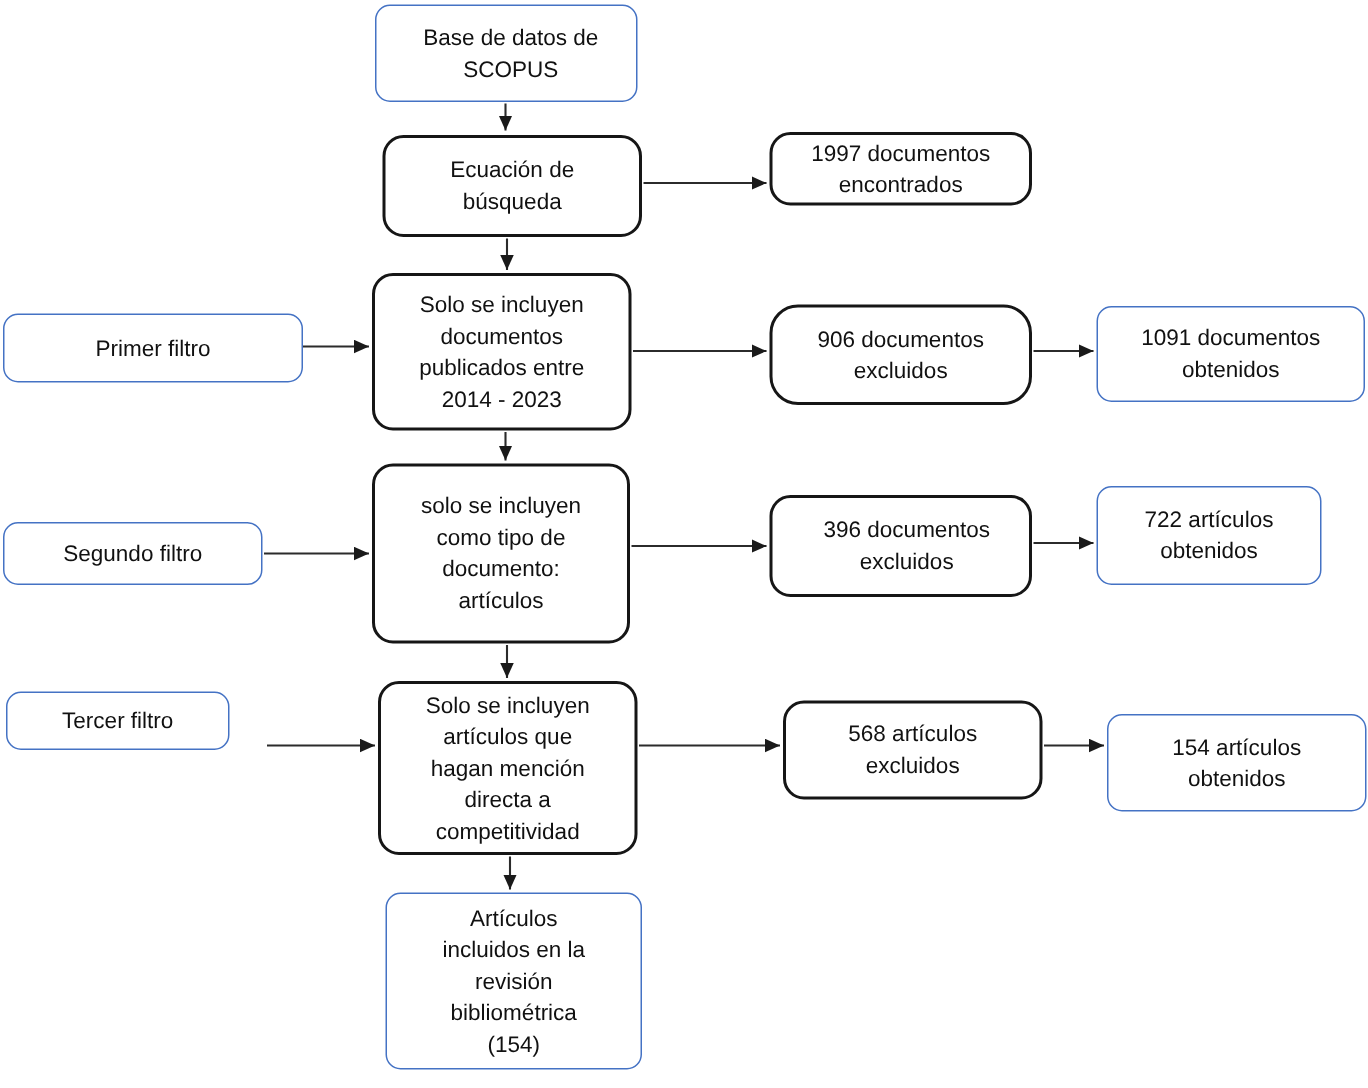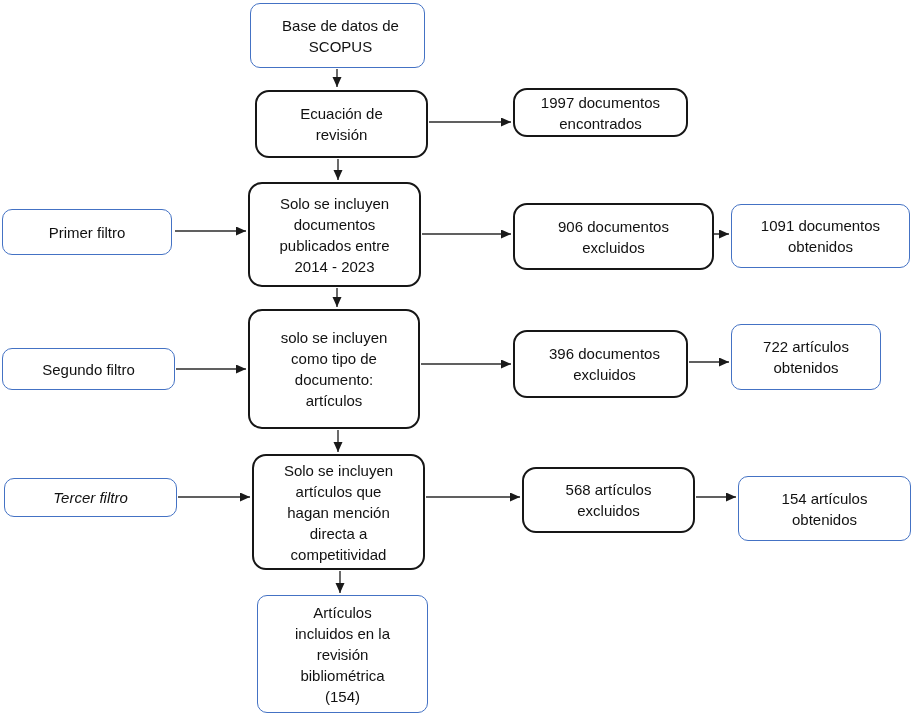--- a/index.html
+++ b/index.html
@@ -66,45 +66,45 @@
     <line x1="338" y1="430" x2="338" y2="452" marker-end="url(#ah)"></line>
     <line x1="178" y1="497" x2="250" y2="497" marker-end="url(#ah)"></line>
     <line x1="426" y1="497" x2="520" y2="497" marker-end="url(#ah)"></line>
     <line x1="696" y1="497" x2="736" y2="497" marker-end="url(#ah)"></line>
     <line x1="340" y1="571" x2="340" y2="593" marker-end="url(#ah)"></line>
   </svg>
 
   <div class="node blue" style="left:250px; top:3px;   width:175px; height:65px;padding-left:12px;">Base de datos de
 SCOPUS</div>
   <div class="node black" style="left:255px; top:90px;  width:173px; height:68px;">Ecuación de
-revisión</div>
+búsqueda</div>
   <div class="node black" style="left:513px; top:88px;  width:175px; height:49px;">1997 documentos
 encontrados</div>
 
-  <div class="node blue" style="left:2px;   top:209px; width:170px; height:46px;">Primer filtro</div>
+  <div class="node blue" style="left:2px;   top:209px; width:200px; height:46px;">Primer filtro</div>
   <div class="node black" style="left:248px; top:182px; width:173px; height:105px;">Solo se incluyen
 documentos
 publicados entre
 2014 - 2023</div>
-  <div class="node black" style="left:513px; top:203px; width:201px; height:67px;">906 documentos
+  <div class="node black" style="left:513px; top:203px; width:175px; height:67px;border-radius:19px;">906 documentos
 excluidos</div>
   <div class="node blue" style="left:731px; top:204px; width:179px; height:64px;">1091 documentos
 obtenidos</div>
 
   <div class="node blue" style="left:2px;   top:348px; width:173px; height:42px;">Segundo filtro</div>
   <div class="node black" style="left:248px; top:309px; width:172px; height:120px;">solo se incluyen
 como tipo de
 documento:
 artículos</div>
   <div class="node black" style="left:513px; top:330px; width:175px; height:68px;padding-left:14px;">396 documentos
 excluidos</div>
   <div class="node blue" style="left:731px; top:324px; width:150px; height:66px;">722 artículos
 obtenidos</div>
 
-  <div class="node blue" style="left:4px;   top:478px; width:173px; height:39px;font-style:italic;">Tercer filtro</div>
+  <div class="node blue" style="left:4px;   top:461px; width:149px; height:39px;">Tercer filtro</div>
   <div class="node black" style="left:252px; top:454px; width:173px; height:116px;">Solo se incluyen
 artículos que
 hagan mención
 directa a
 competitividad</div>
   <div class="node black" style="left:522px; top:467px; width:173px; height:66px;">568 artículos
 excluidos</div>
   <div class="node blue" style="left:738px; top:476px; width:173px; height:65px;">154 artículos
 obtenidos</div>
 

